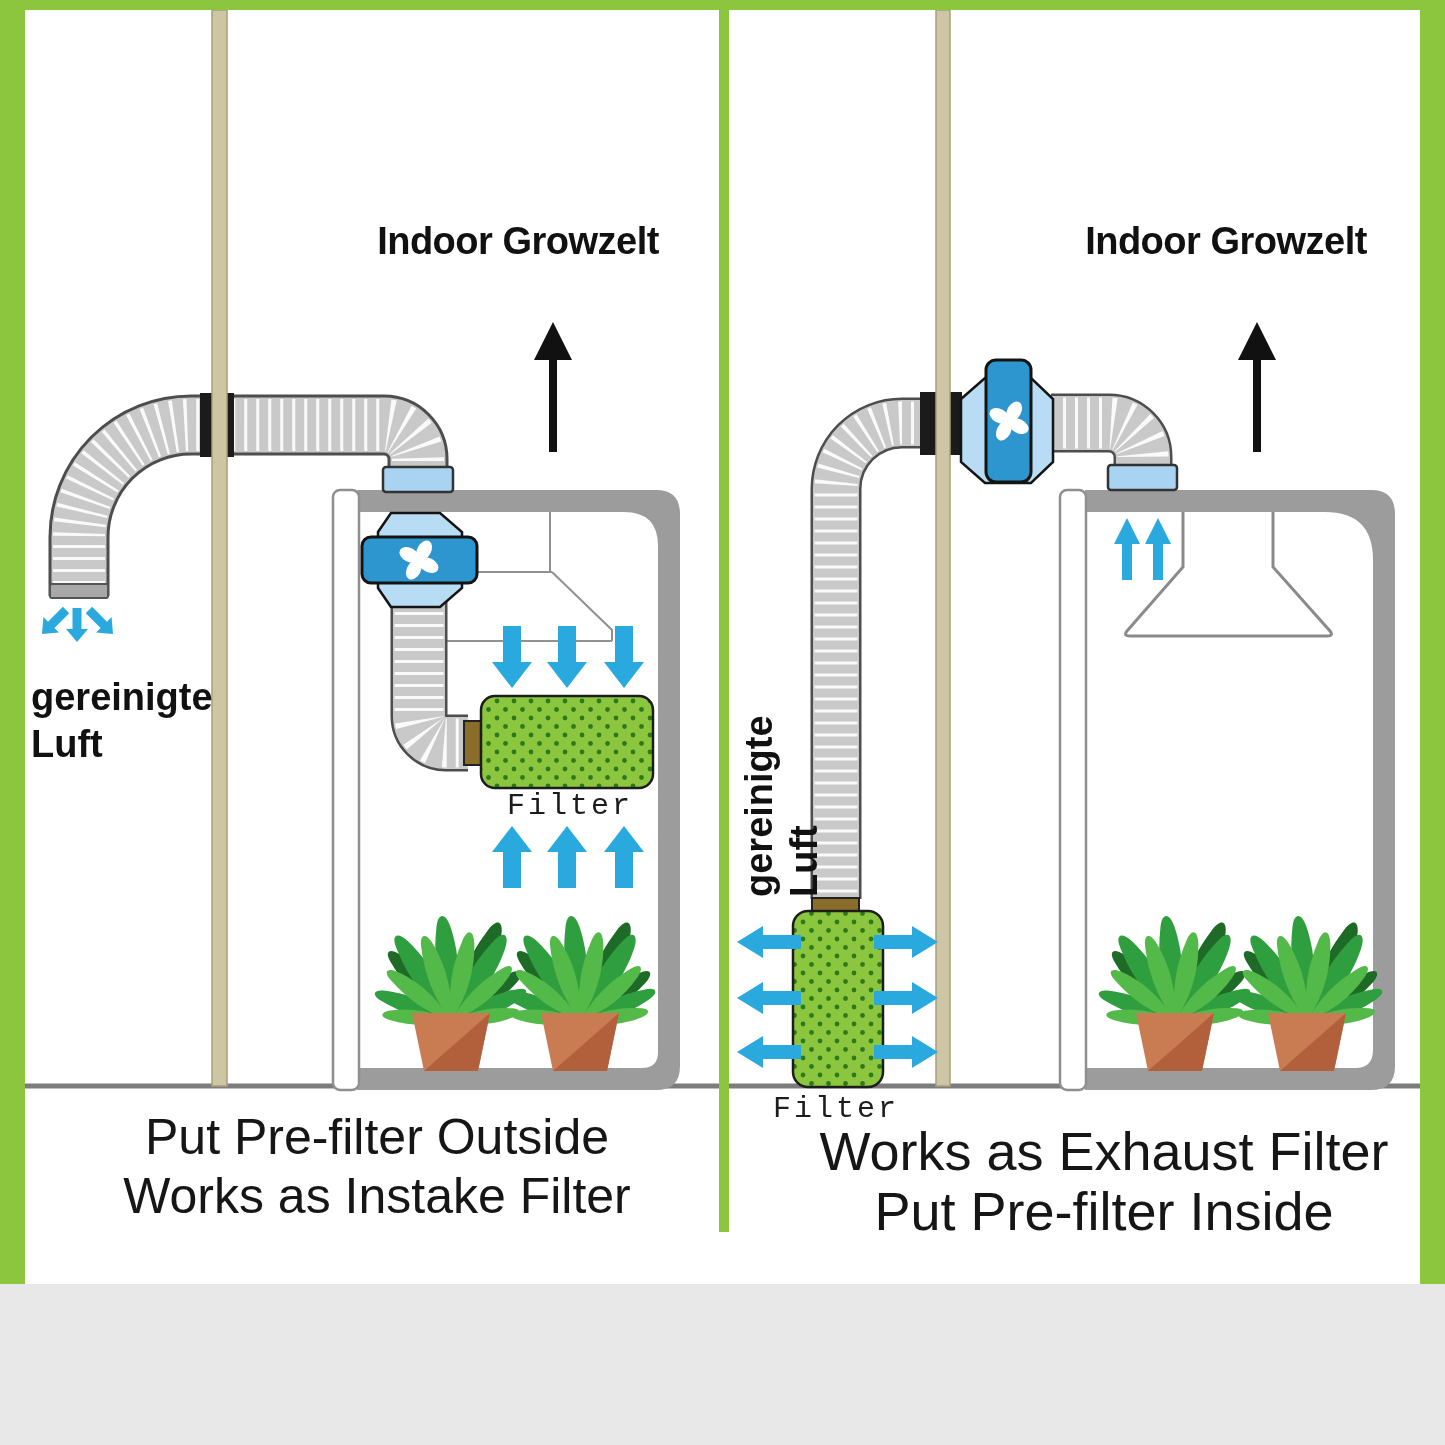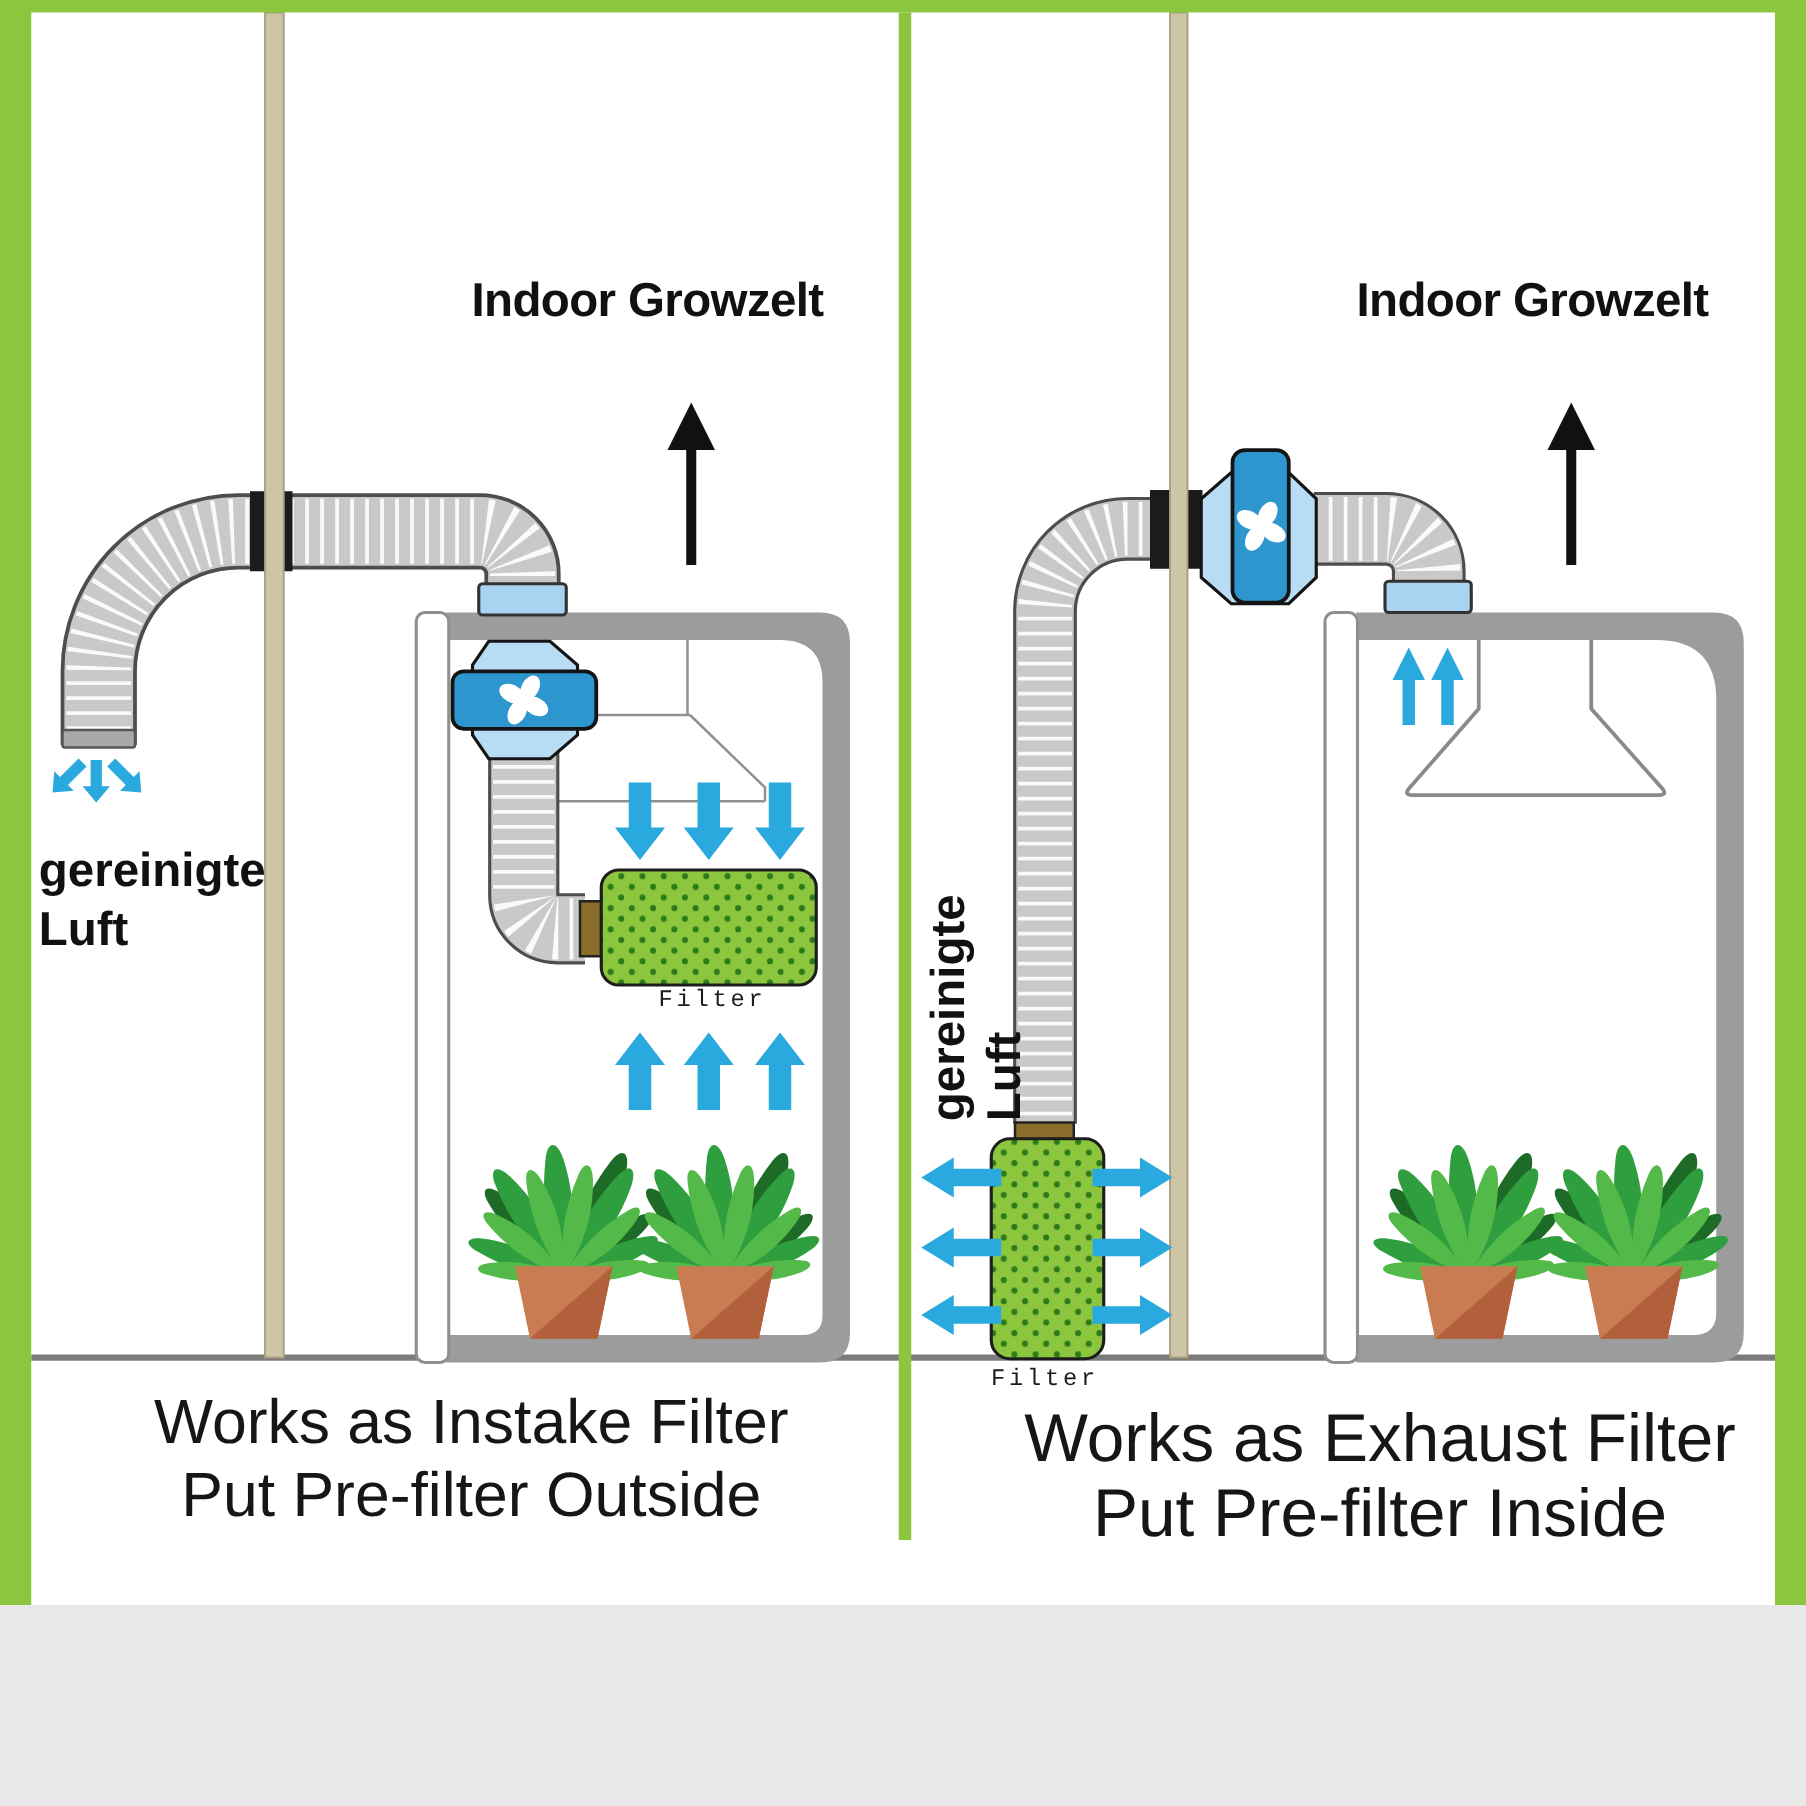--- a/index.html
+++ b/index.html
@@ -6,21 +6,21 @@
   #stage{
     position:relative;width:1445px;height:1284px;background:#ffffff;
     font-family:"Liberation Sans", sans-serif;overflow:hidden;
   }
   .gborder{position:absolute;background:#8CC63F;}
   #art{position:absolute;left:0;top:0;width:1445px;height:1445px;}
   .lbl{position:absolute;color:#111;white-space:nowrap;}
   .title{font-weight:bold;font-size:38px;letter-spacing:-0.5px;text-align:center;width:300px;}
   .cleanair{font-weight:bold;font-size:38px;line-height:47px;}
   .cleanair-rot{transform:rotate(-90deg);transform-origin:0 0;line-height:45px;}
-  .filterlbl{font-family:"Liberation Mono","DejaVu Sans Mono",monospace;font-size:19px;letter-spacing:3px;color:#1c1c1c;text-align:center;width:150px;}
+  .filterlbl{font-family:"Liberation Mono","DejaVu Sans Mono",monospace;font-size:30px;letter-spacing:3px;color:#1c1c1c;text-align:center;width:150px;}
   .caption{font-weight:normal;color:#161616;text-align:center;}
   .caption-l{font-size:50px;line-height:59px;width:640px;}
   .caption-r{font-size:54px;line-height:60px;width:692px;}
 </style>
 </head>
 <body>
 
 <div id="stage">
 
   <svg id="art" viewBox="0 0 1445 1445">
@@ -198,22 +198,22 @@
 
   <div class="lbl cleanair cleanair-rot" style="left:737px;top:897px;">
     <div>gereinigte</div>
     <div>Luft</div>
   </div>
 
   <div class="lbl filterlbl" style="left:495px;top:789px;">Filter</div>
   <div class="lbl filterlbl" style="left:761px;top:1092px;">Filter</div>
 
   <div class="lbl caption caption-l" style="left:57px;top:1108px;">
+    <div>Put Pre-filter Outside</div>
     <div>Works as Instake Filter</div>
-    <div>Put Pre-filter Outside</div>
   </div>
   <div class="lbl caption caption-r" style="left:758px;top:1121px;">
     <div>Works as Exhaust Filter</div>
     <div>Put Pre-filter Inside</div>
   </div>
 
   <div class="gborder" style="left:0;top:0;width:1445px;height:10px;"></div>
   <div class="gborder" style="left:0;top:1427px;width:1445px;height:18px;"></div>
   <div class="gborder" style="left:0;top:0;width:25px;height:1445px;"></div>
   <div class="gborder" style="left:1420px;top:0;width:25px;height:1445px;"></div>

